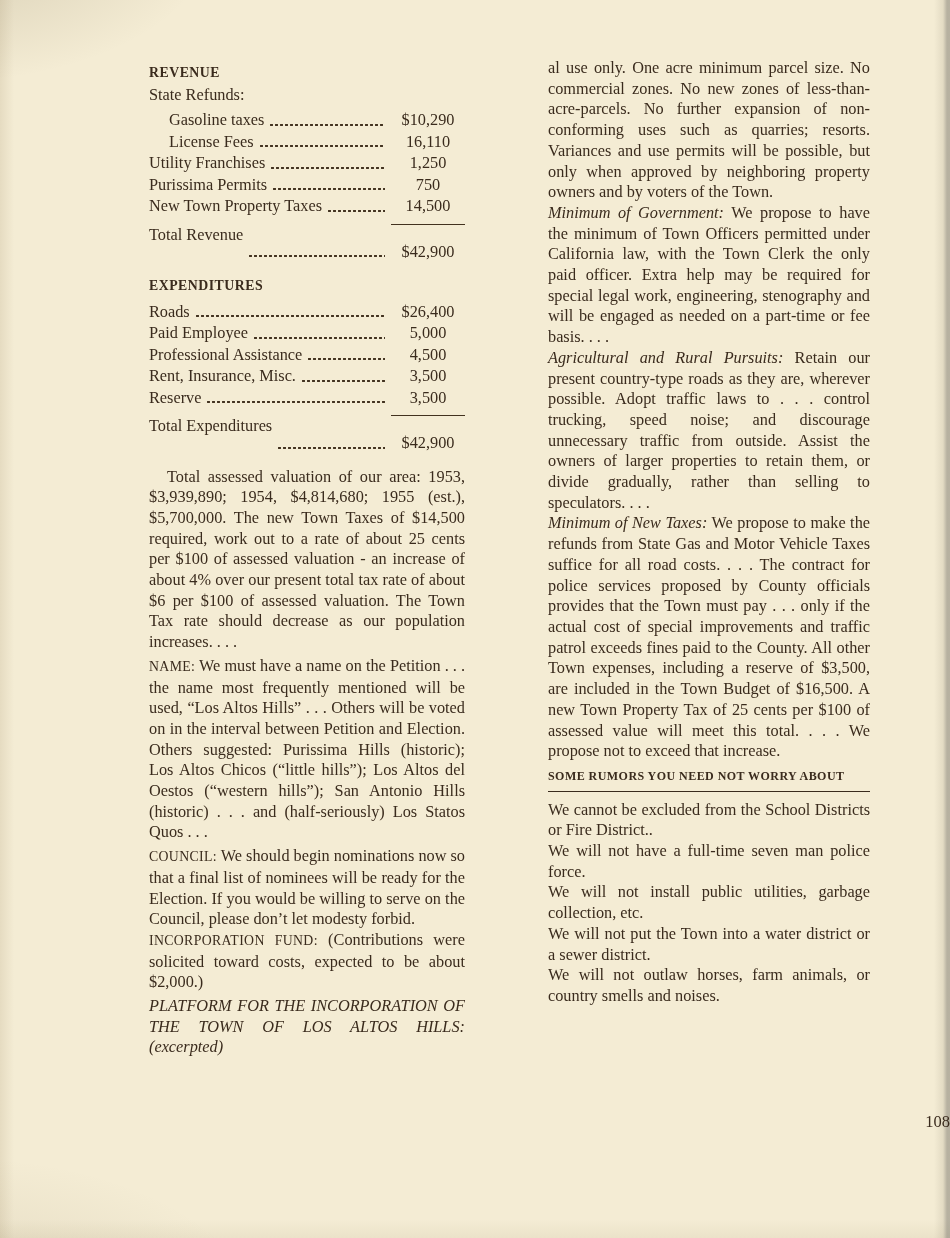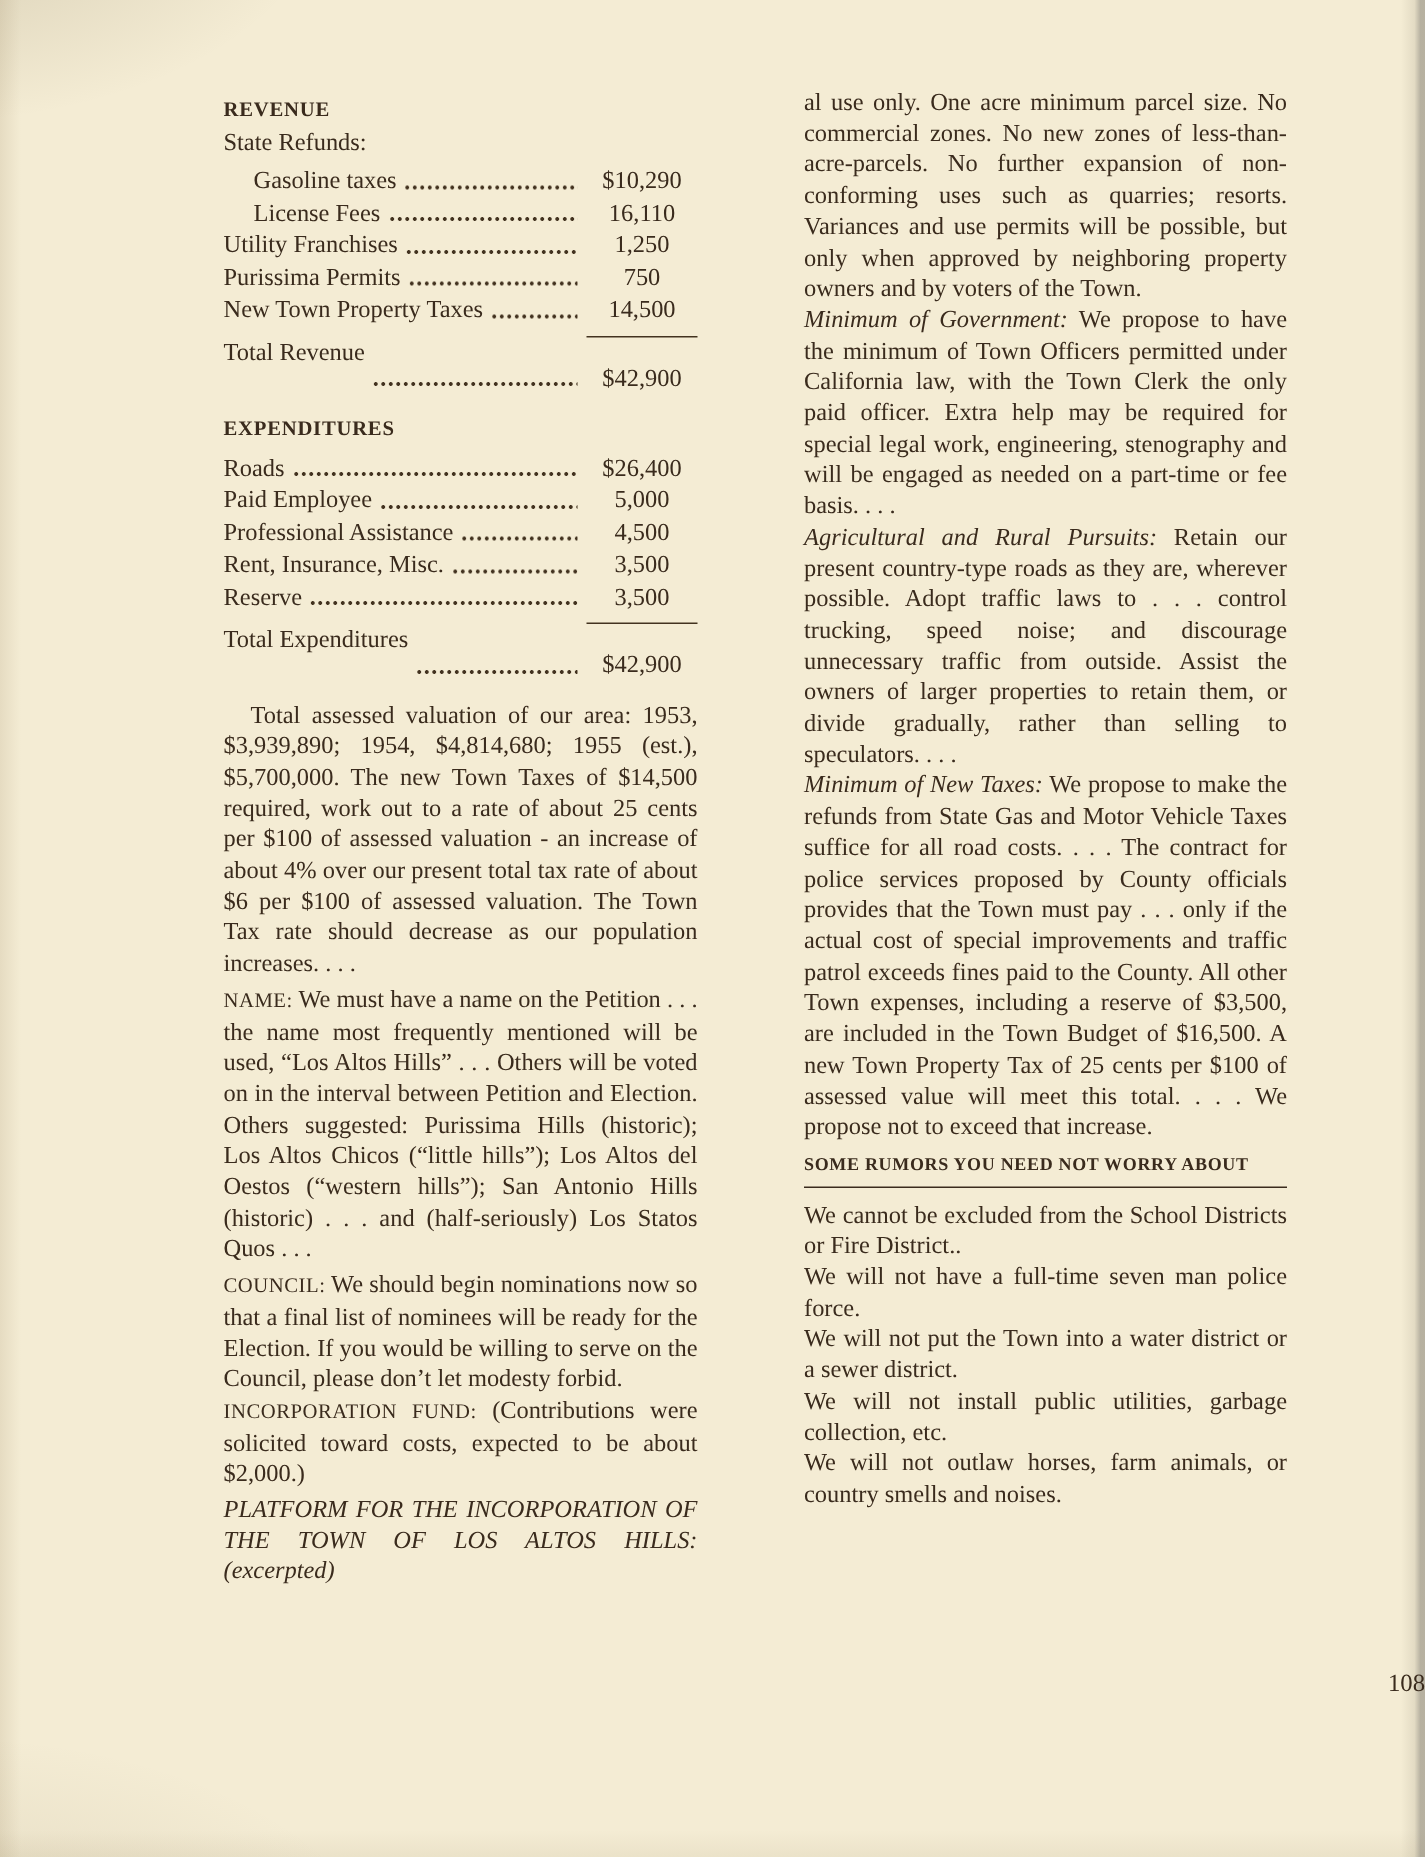--- a/index.html
+++ b/index.html
@@ -14,21 +14,21 @@
     background:
       radial-gradient(420px 220px at -60px -60px, rgba(105,90,55,0.22), rgba(105,90,55,0) 65%),
       radial-gradient(520px 300px at -40px 108%, rgba(115,95,60,0.16), rgba(115,95,60,0) 60%),
       linear-gradient(90deg, rgba(140,118,78,0.14) 0px, rgba(140,118,78,0) 14px),
       linear-gradient(270deg, rgba(108,105,98,0.45) 0px, rgba(108,105,98,0.45) 3px, rgba(150,142,122,0.18) 7px, rgba(150,142,122,0) 16px),
       linear-gradient(0deg, rgba(130,110,70,0.08) 0px, rgba(130,110,70,0) 18px),
       #f4ecd4;
   }
   .col{position:absolute;top:62px;font-size:16.3px;line-height:20.7px;text-align:justify;}
   .col-left{left:117px;width:316px;margin-left:32px;}
-  .col-right{left:536px;width:322px;top:58px;}
+  .col-right{left:548px;width:322px;top:58px;}
 
   
   .fin{line-height:21.5px;}
   .kicker{font-size:13.8px;font-weight:bold;letter-spacing:0.5px;}
   .frow{display:flex;}
   .flabel{white-space:nowrap;}
   .ind{padding-left:20px;}
   .leader{
     flex:1;margin:0 6px 0 5px;
     background-image:radial-gradient(circle, #42321f 1.1px, rgba(0,0,0,0) 1.45px);
@@ -144,19 +144,19 @@
   <div class="col col-right">
     <p>al use only. One acre minimum parcel size. No commercial zones. No new zones of less-than-acre-parcels. No further expansion of non-conforming uses such as quarries; resorts. Variances and use permits will be possible, but only when approved by neighboring property owners and by voters of the Town.</p>
     <p><span class="ital">Minimum of Government:</span> <span>We propose to have the minimum of Town Officers permitted under California law, with the Town Clerk the only paid officer. Extra help may be required for special legal work, engineering, stenography and will be engaged as needed on a part-time or fee basis. . . .</span></p>
     <p><span class="ital">Agricultural and Rural Pursuits:</span> <span>Retain our present country-type roads as they are, wherever possible. Adopt traffic laws to . . . control trucking, speed noise; and discourage unnecessary traffic from outside. Assist the owners of larger properties to retain them, or divide gradually, rather than selling to speculators. . . .</span></p>
     <p><span class="ital">Minimum of New Taxes:</span> <span>We propose to make the refunds from State Gas and Motor Vehicle Taxes suffice for all road costs. . . . The contract for police services proposed by County officials provides that the Town must pay . . . only if the actual cost of special improvements and traffic patrol exceeds fines paid to the County. All other Town expenses, including a reserve of $3,500, are included in the Town Budget of $16,500. A new Town Property Tax of 25 cents per $100 of assessed value will meet this total. . . . We propose not to exceed that increase.</span></p>
 
     <div class="rumors-head">SOME RUMORS YOU NEED NOT WORRY ABOUT</div>
     <hr class="rumors-rule">
     <p>We cannot be excluded from the School Districts or Fire District..</p>
     <p>We will not have a full-time seven man police force.</p>
+    <p>We will not install public utilities, garbage collection, etc.</p>
     <p>We will not put the Town into a water district or a sewer district.</p>
-    <p>We will not install public utilities, garbage collection, etc.</p>
     <p>We will not outlaw horses, farm animals, or country smells and noises.</p>
   </div>
 
   <div class="pageno">108</div>
 </div>
 
 </body></html>

